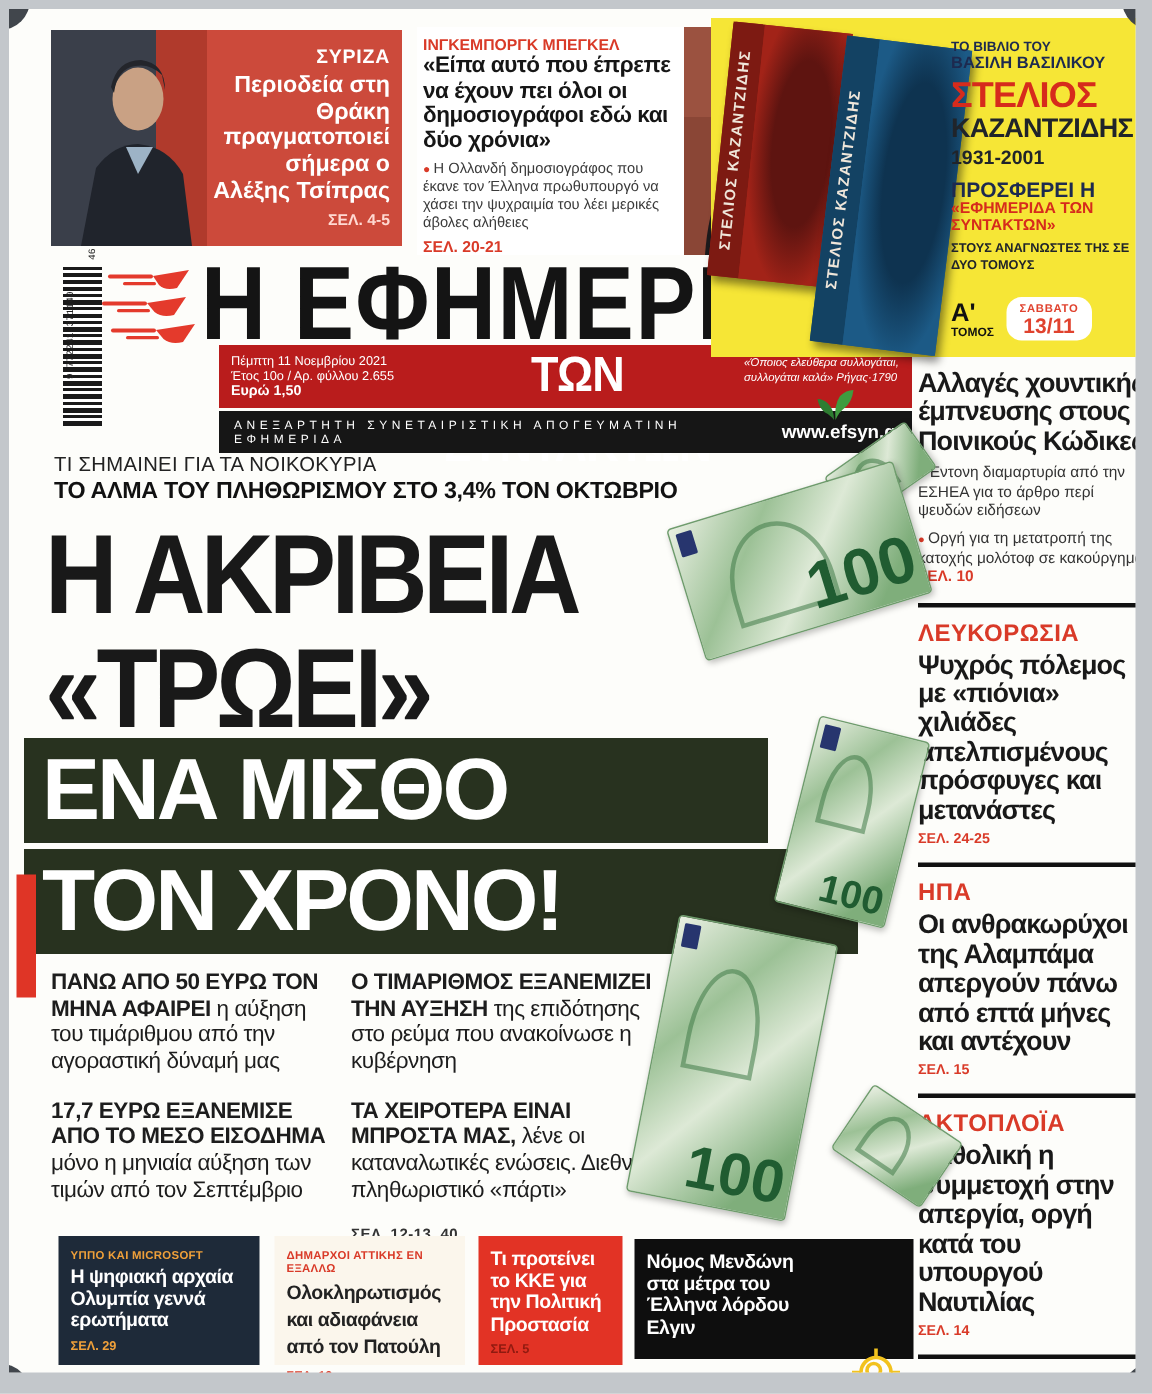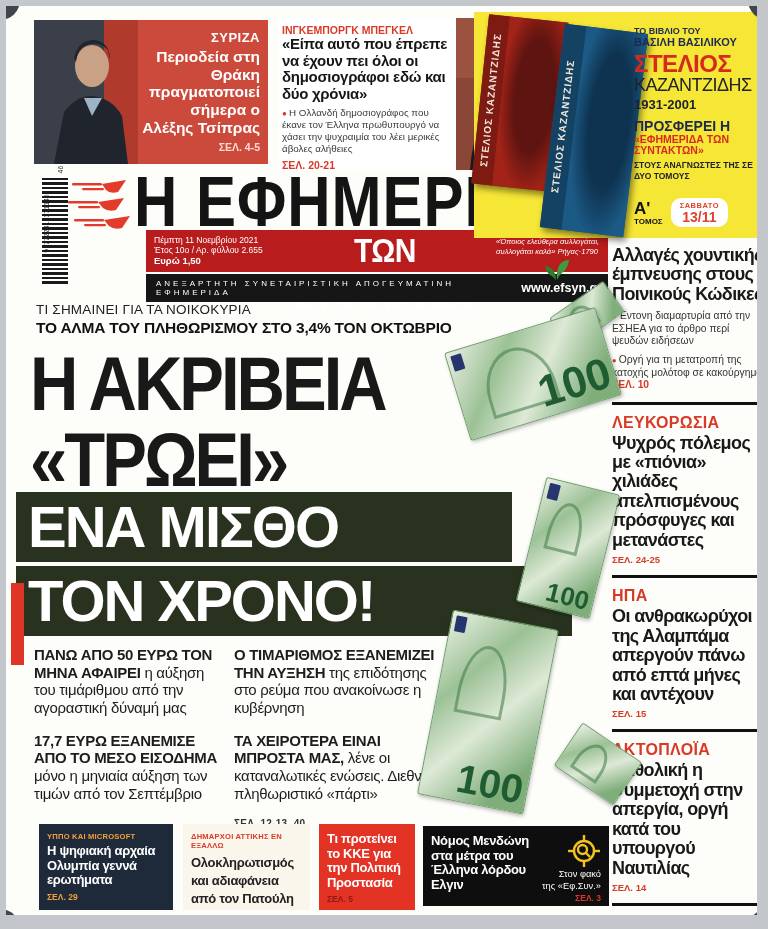--- a/index.html
+++ b/index.html
@@ -42,21 +42,21 @@
   .book1 { left:6px; top:6px; width:80px; height:170px; background:#a22318; transform:rotate(6deg); }
   .book1 .face { background:radial-gradient(ellipse at 55% 45%, #5e1410 0 42%, #a22318 75%); }
   .book1 .spinebar { background:#7d1a12; }
   .book2 { left:78px; top:16px; width:84px; height:205px; background:#1c5a86; transform:rotate(7deg); }
   .book2 .face { background:radial-gradient(ellipse at 55% 45%, #0e3350 0 42%, #1c5a86 75%); }
   .book2 .spinebar { background:#134263; }
   .promo .ptxt { position:absolute; left:160px; top:14px; width:122px; }
   .promo .p-top { color:#1d2a4f; font-weight:bold; font-size:9px; }
   .promo .p-author { color:#1d2a4f; font-weight:bold; font-size:11px; margin-bottom:4px; }
   .promo .p-name1 { color:#d62b1c; font-weight:bold; font-size:24px; letter-spacing:-.5px; line-height:1; }
-  .promo .p-name2 { color:#20242a; font-weight:normal; font-size:18px; letter-spacing:-.5px; line-height:1.05; }
+  .promo .p-name2 { color:#20242a; font-weight:bold; font-size:18px; letter-spacing:-.5px; line-height:1.05; }
   .promo .p-years { color:#20242a; font-weight:bold; font-size:13px; margin:2px 0 6px; }
   .promo .p-off { color:#1d2a4f; font-weight:bold; font-size:14px; }
   .promo .p-red { color:#d62b1c; font-weight:bold; font-size:10.5px; line-height:1.1; }
   .promo .p-small { color:#20242a; font-size:8.5px; font-weight:bold; line-height:1.25; margin-top:3px; }
   .promo .p-bottom { position:absolute; left:160px; top:186px; width:122px; display:flex; align-items:center; gap:8px; }
   .promo .vol-letter { font-weight:bold; font-size:17px; color:#111; line-height:1; }
   .promo .vol-word { font-weight:bold; font-size:8px; color:#111; }
   .promo .badge { background:#fff; border-radius:10px; padding:3px 9px; text-align:center; }
   .promo .badge .b1 { color:#e0422e; font-size:7.5px; font-weight:bold; letter-spacing:.5px; }
   .promo .badge .b2 { color:#e0422e; font-size:14px; font-weight:bold; line-height:1; }
@@ -132,21 +132,21 @@
   .bt-navy { left:33px; width:134px; background:#1e2a39; }
   .bt-navy .bkick,.bt-navy .bref { color:#efa03a; }
   .bt-navy .bhl { color:#fff; }
   .bt-light { left:177px; width:127px; background:#fbf6ec; }
   .bt-light .bkick { color:#d93a28; }
   .bt-light .bhl { color:#222; display:inline; }
   .bt-light .inref { color:#d93a28; font-weight:bold; font-size:8.5px; }
   .bt-red { left:313px; width:96px; background:#e23325; }
   .bt-red .bhl { color:#fff; }
   .bt-red .bref { color:#8f1a10; }
-  .bt-black { left:417px; top:820px; width:186px; height:80px; background:#0e0e0e; display:flex; gap:6px; }
+  .bt-black { left:417px; top:820px; width:186px; height:80px; background:#0e0e0e; display:flex; gap:6px;flex-direction:column; }
   .bt-black .bhl { color:#fff; width:102px; flex:none; }
   .bt-black .focus { flex:1; text-align:right; color:#fff; }
   .bt-black .focus .ftxt { font-size:9.3px; line-height:1.15; margin-top:1px; }
   .bt-black .focus .bref { color:#e23325; margin-top:2px; }
   svg { display:block; }
 </style>
 </head>
 <body>
 
 <div class="page">

